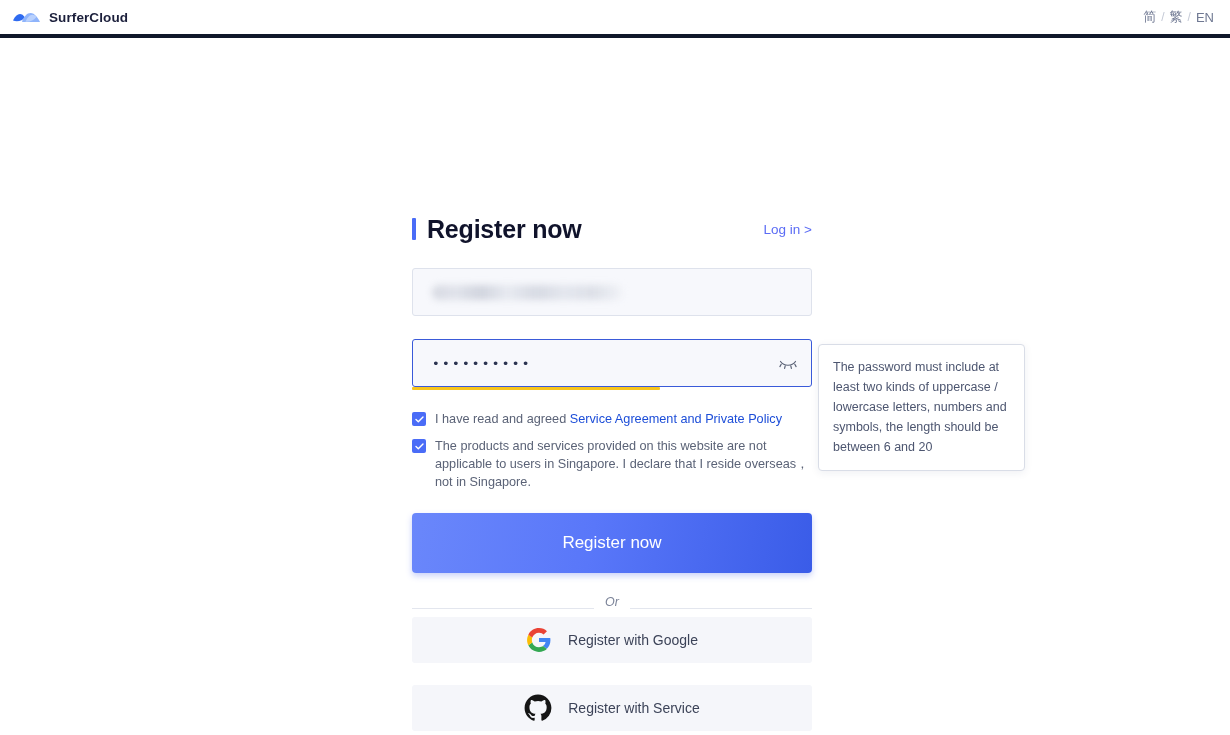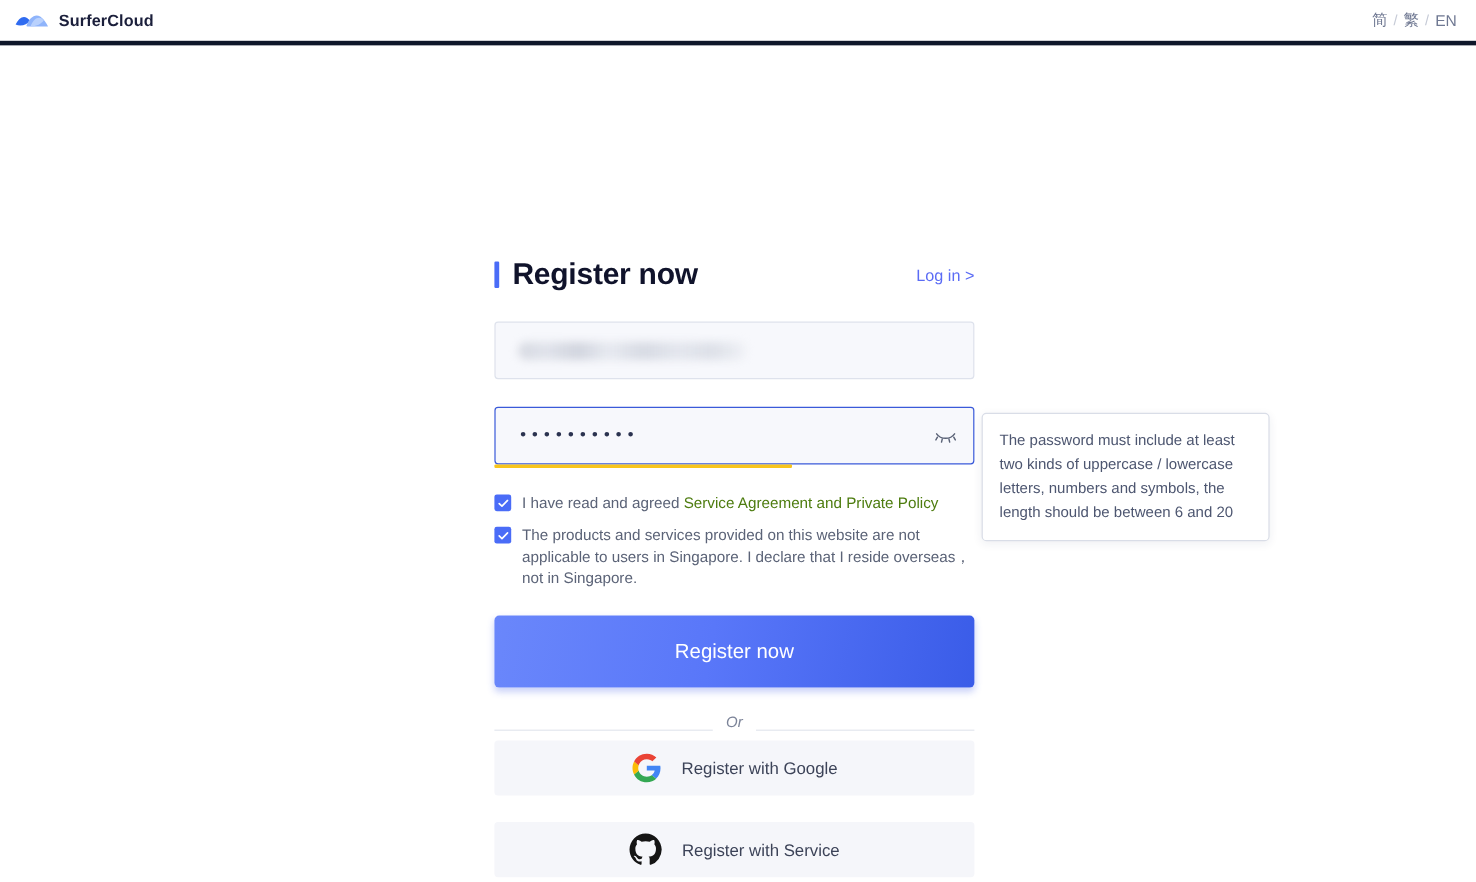--- a/index.html
+++ b/index.html
@@ -152,21 +152,21 @@
     width: 62%;
     background: #f8c51c;
     border-radius: 1px;
   }
 
   
   .tooltip {
     position: absolute;
     left: 818px;
     top: 306px;
-    width: 240px;
+    width: 207px;
     background: #ffffff;
     border: 1px solid #d9dde7;
     border-radius: 4px;
     padding: 12px 14px 13px 14px;
     font-size: 12.5px;
     line-height: 20px;
     color: #4d5670;
     box-shadow: 0 2px 8px rgba(30,40,80,0.07);
   }
 
@@ -189,21 +189,21 @@
     margin-right: 9px;
     margin-top: 2px;
     cursor: pointer;
   }
   .cbox svg { display: block; }
   .agree-text {
     font-size: 12.7px;
     line-height: 18px;
     color: #5b6377;
   }
-  .agree-link { color: #4d7c0f; cursor: pointer; }
+  .agree-link { color: #1d4ed8; cursor: pointer; }
 
   
   .primary-btn {
     width: 400px;
     height: 60px;
     margin-top: 13px;
     border: none;
     border-radius: 4px;
     background: linear-gradient(100deg, #6a87fb 0%, #5977f9 45%, #3a5ce8 100%);
     color: #ffffff;

